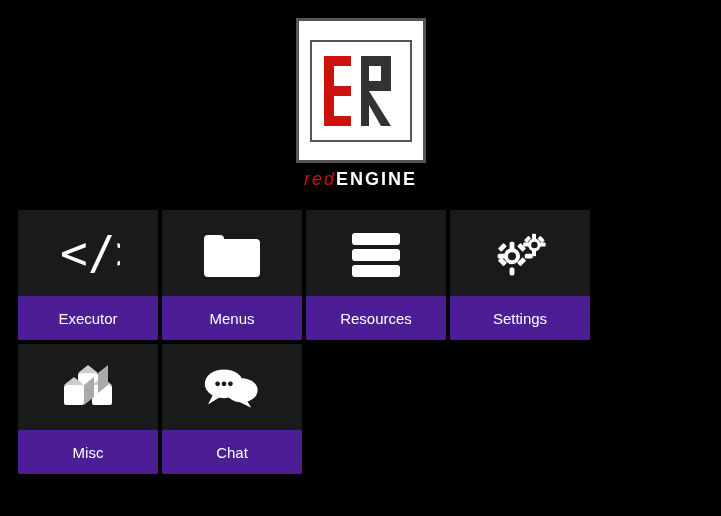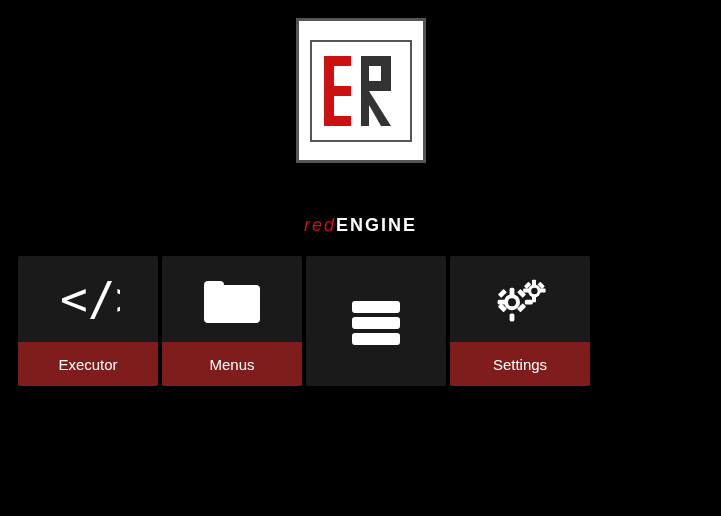--- a/index.html
+++ b/index.html
@@ -18,21 +18,20 @@
       font-family: Arial, sans-serif;
       overflow: hidden;
     }
 
     .logo-area {
       display: flex;
       flex-direction: column;
       align-items: center;
       margin-top: 18px;
       margin-bottom: 20px;
-      gap: 46px;
     }
 
     .logo-box {
       width: 130px;
       height: 145px;
       border: 3px solid #555;
       background: #fff;
       display: flex;
       align-items: center;
       justify-content: center;
@@ -97,21 +96,21 @@
     }
 
     .icon-area svg {
       width: 64px;
       height: 64px;
       fill: #ffffff;
     }
 
     .label-area {
       width: 100%;
-      background-color: #7f1d1d;
+      background-color: #4c1d95;
       color: #fff;
       text-align: center;
       padding: 8px 0;
       font-size: 15px;
       font-weight: 500;
       height: 44px;
       display: flex;
       align-items: center;
       justify-content: center;
     }
@@ -170,20 +169,21 @@
     </div>
 
     <div class="grid-item">
       <div class="icon-area">
         <svg viewBox="0 0 64 64">
           <rect x="8" y="12" width="48" height="12" rx="3" fill="white"></rect>
           <rect x="8" y="28" width="48" height="12" rx="3" fill="white"></rect>
           <rect x="8" y="44" width="48" height="12" rx="3" fill="white"></rect>
         </svg>
       </div>
+      <div class="label-area">Resources</div>
     </div>
 
 
     <div class="grid-item">
       <div class="icon-area">
         <svg viewBox="0 0 80 64">
 
           <circle cx="30" cy="36" r="10" fill="white"></circle>
           <circle cx="30" cy="36" r="5" fill="#1a1a1a"></circle>
           <rect x="27" y="18" width="6" height="10" fill="white" rx="2"></rect>
@@ -205,16 +205,51 @@
           <rect x="64" y="11" width="5" height="8" fill="white" rx="1" transform="rotate(-45 66.5 15)"></rect>
         </svg>
       </div>
       <div class="label-area">Settings</div>
     </div>
 
   </div>
 
   <div class="grid-row">
 
-
+    <div class="grid-item">
+      <div class="icon-area">
+        <svg viewBox="0 0 64 64">
+
+          <rect x="8" y="30" width="20" height="20" rx="2" fill="white"></rect>
+          <rect x="22" y="18" width="20" height="20" rx="2" fill="white"></rect>
+          <rect x="36" y="30" width="20" height="20" rx="2" fill="white"></rect>
+
+          <polygon points="8,30 18,22 28,30" fill="#ccc"></polygon>
+          <polygon points="22,18 32,10 42,18" fill="#ccc"></polygon>
+          <polygon points="36,30 46,22 56,30" fill="#ccc"></polygon>
+
+          <polygon points="28,30 28,50 38,42 38,22" fill="#aaa"></polygon>
+          <polygon points="42,18 42,38 52,30 52,10" fill="#aaa"></polygon>
+        </svg>
+      </div>
+      <div class="label-area">Misc</div>
+    </div>
+
+    <div class="grid-item">
+      <div class="icon-area">
+        <svg viewBox="0 0 80 64">
+
+          <ellipse cx="30" cy="28" rx="24" ry="18" fill="white"></ellipse>
+          <polygon points="16,42 10,54 26,44" fill="white"></polygon>
+
+          <ellipse cx="52" cy="36" rx="20" ry="15" fill="white"></ellipse>
+          <polygon points="58,48 64,58 48,50" fill="white"></polygon>
+
+          <circle cx="22" cy="28" r="3" fill="#1a1a1a"></circle>
+          <circle cx="30" cy="28" r="3" fill="#1a1a1a"></circle>
+          <circle cx="38" cy="28" r="3" fill="#1a1a1a"></circle>
+        </svg>
+      </div>
+      <div class="label-area">Chat</div>
+    </div>
 
   </div>
 </div>
 
 </body></html>

